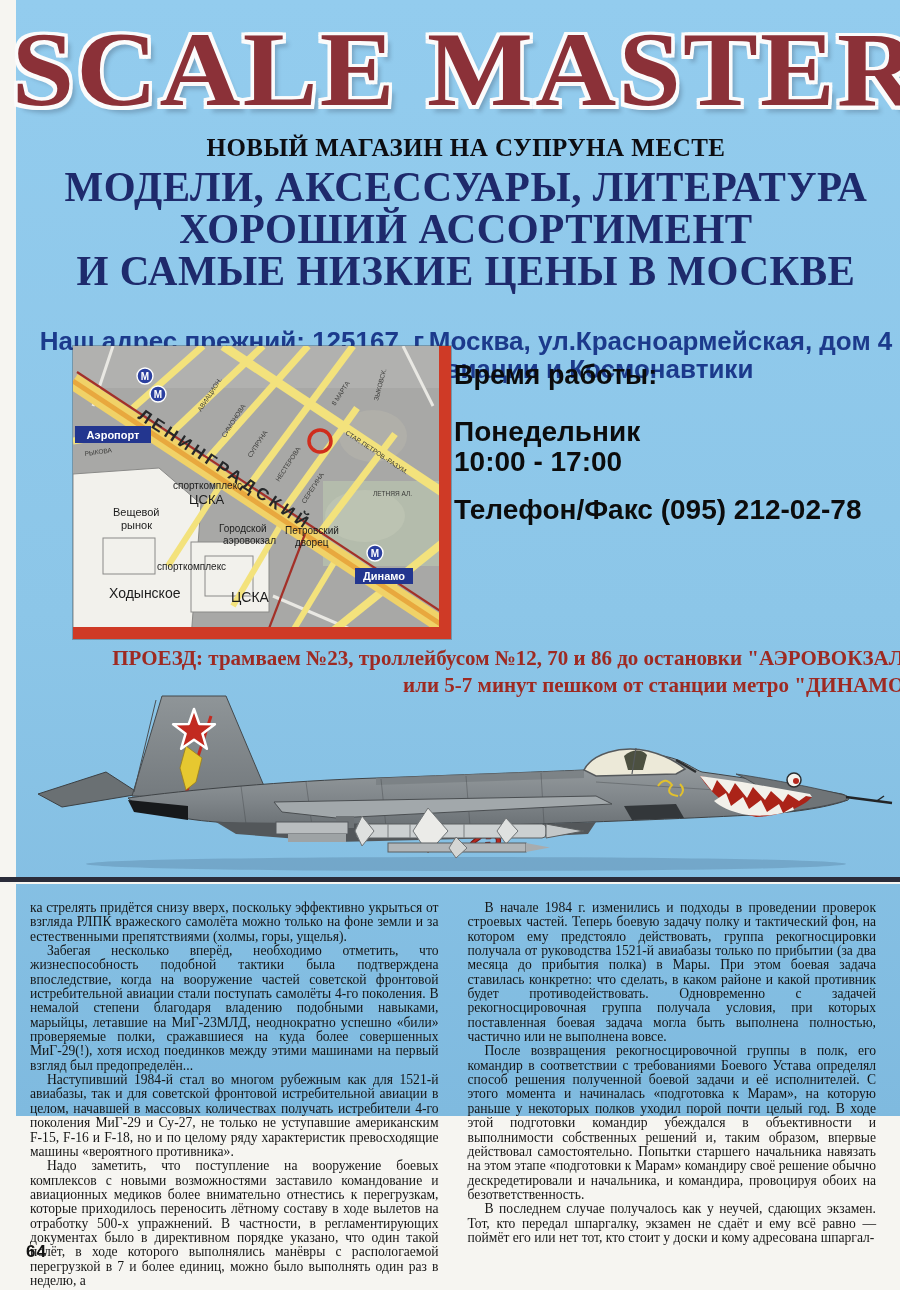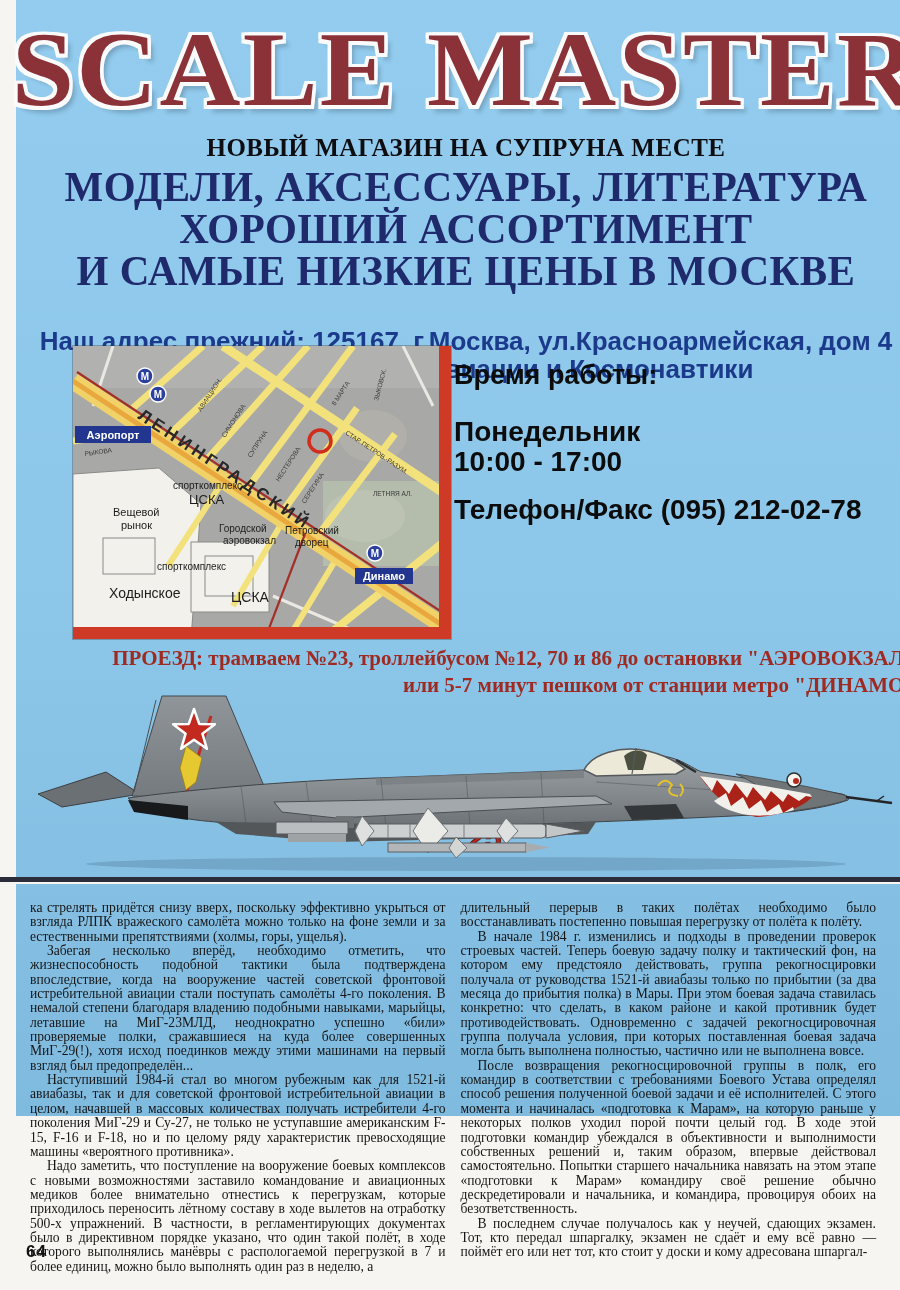--- a/index.html
+++ b/index.html
@@ -55,21 +55,21 @@
     color:#9e2a22;font-family:"Liberation Serif",serif;font-weight:bold;
     font-size:21px;line-height:1.3;
   }
   .aircraft{position:absolute;left:18px;top:686px;width:864px;height:190px;}
   .aircraft svg{display:block;width:100%;height:100%;}
   
   .divider{position:absolute;top:877px;left:0;width:900px;height:5px;background:#2a2c3a;
            border-bottom:2px solid #f6f5f1;}
   .article{
     position:absolute;top:893px;left:0;width:900px;box-sizing:border-box;
-    padding:8px 24px 0 30px;display:flex;gap:15px;
+    padding:8px 24px 0 30px;display:flex;gap:29px;
   }
   .col{width:50%;}
   .col p{
     margin:0;font-family:"Liberation Serif",serif;font-size:13.6px;
     line-height:14.35px;text-align:justify;color:#151515;
   }
   .col p.ind{text-indent:17px;}
   .page-num{
     position:absolute;left:26px;top:1242px;font-weight:bold;font-size:17px;
     color:#121212;letter-spacing:1px;
@@ -309,20 +309,19 @@
 <div class="divider"></div>
 
 <div class="article">
   <div class="col">
     <p>ка стрелять придётся снизу вверх, поскольку эффективно укрыться от взгляда РЛПК вражеского самолёта можно только на фоне земли и за естественными препятствиями (холмы, горы, ущелья).</p>
     <p class="ind">Забегая несколько вперёд, необходимо отметить, что жизнеспособность подобной тактики была подтверждена впоследствие, когда на вооружение частей советской фронтовой истребительной авиации стали поступать самолёты 4-го поколения. В немалой степени благодаря владению подобными навыками, марыйцы, летавшие на МиГ-23МЛД, неоднократно успешно «били» проверяемые полки, сражавшиеся на куда более совершенных МиГ-29(!), хотя исход поединков между этими машинами на первый взгляд был предопределён...</p>
     <p class="ind">Наступивший 1984-й стал во многом рубежным как для 1521-й авиабазы, так и для советской фронтовой истребительной авиации в целом, начавшей в массовых количествах получать истребители 4-го поколения МиГ-29 и Су-27, не только не уступавшие американским F-15, F-16 и F-18, но и по целому ряду характеристик превосходящие машины «вероятного противника».</p>
     <p class="ind">Надо заметить, что поступление на вооружение боевых комплексов с новыми возможностями заставило командование и авиационных медиков более внимательно отнестись к перегрузкам, которые приходилось переносить лётному составу в ходе вылетов на отработку 500-х упражнений. В частности, в регламентирующих документах было в директивном порядке указано, что один такой полёт, в ходе которого выполнялись манёвры с распологаемой перегрузкой в 7 и более единиц, можно было выполнять один раз в неделю, а</p>
   </div>
   <div class="col">
-    <p>длительный перерыв в таких полётах необходимо было восстанавливать постепенно повышая перегрузку от полёта к полёту.</p>
     <p class="ind">В начале 1984 г. изменились и подходы в проведении проверок строевых частей. Теперь боевую задачу полку и тактический фон, на котором ему предстояло действовать, группа рекогносцировки получала от руководства 1521-й авиабазы только по прибытии (за два месяца до прибытия полка) в Мары. При этом боевая задача ставилась конкретно: что сделать, в каком районе и какой противник будет противодействовать. Одновременно с задачей рекогносцировочная группа получала условия, при которых поставленная боевая задача могла быть выполнена полностью, частично или не выполнена вовсе.</p>
     <p class="ind">После возвращения рекогносцировочной группы в полк, его командир в соответствии с требованиями Боевого Устава определял способ решения полученной боевой задачи и её исполнителей. С этого момента и начиналась «подготовка к Марам», на которую раньше у некоторых полков уходил порой почти целый год. В ходе этой подготовки командир убеждался в объективности и выполнимости собственных решений и, таким образом, впервые действовал самостоятельно. Попытки старшего начальника навязать на этом этапе «подготовки к Марам» командиру своё решение обычно дескредетировали и начальника, и командира, провоцируя обоих на безответственность.</p>
     <p class="ind">В последнем случае получалось как у неучей, сдающих экзамен. Тот, кто передал шпаргалку, экзамен не сдаёт и ему всё равно — поймёт его или нет тот, кто стоит у доски и кому адресована шпаргал-</p>
   </div>
 </div>
 
 <div class="page-num">64</div>
 
 </body></html>

